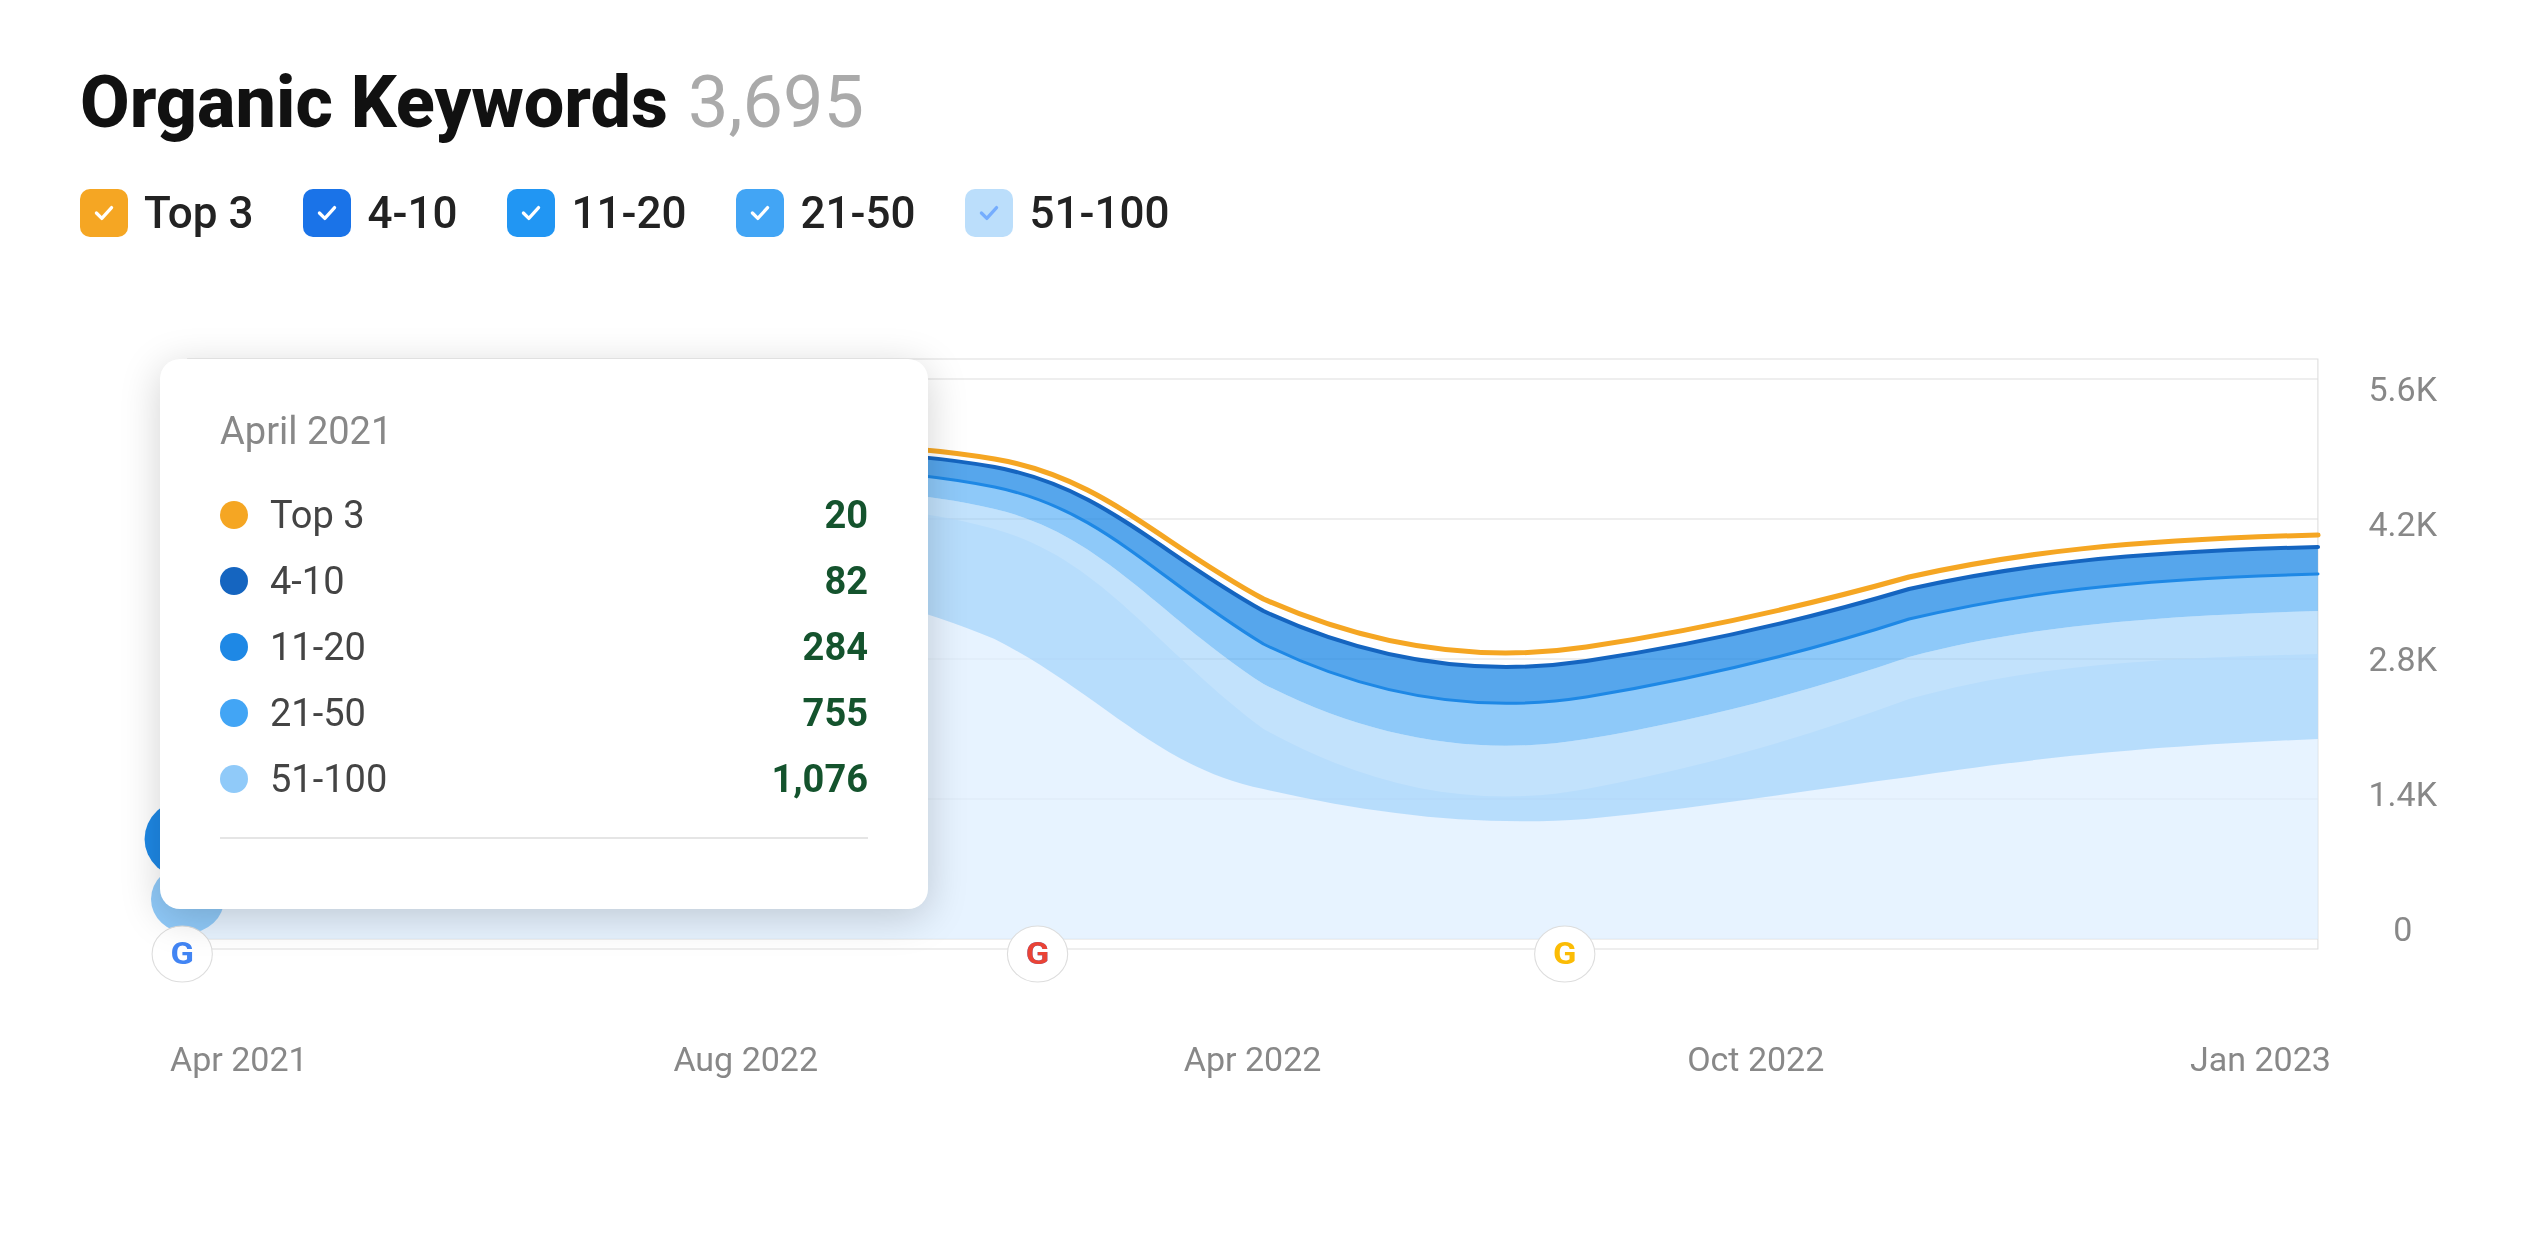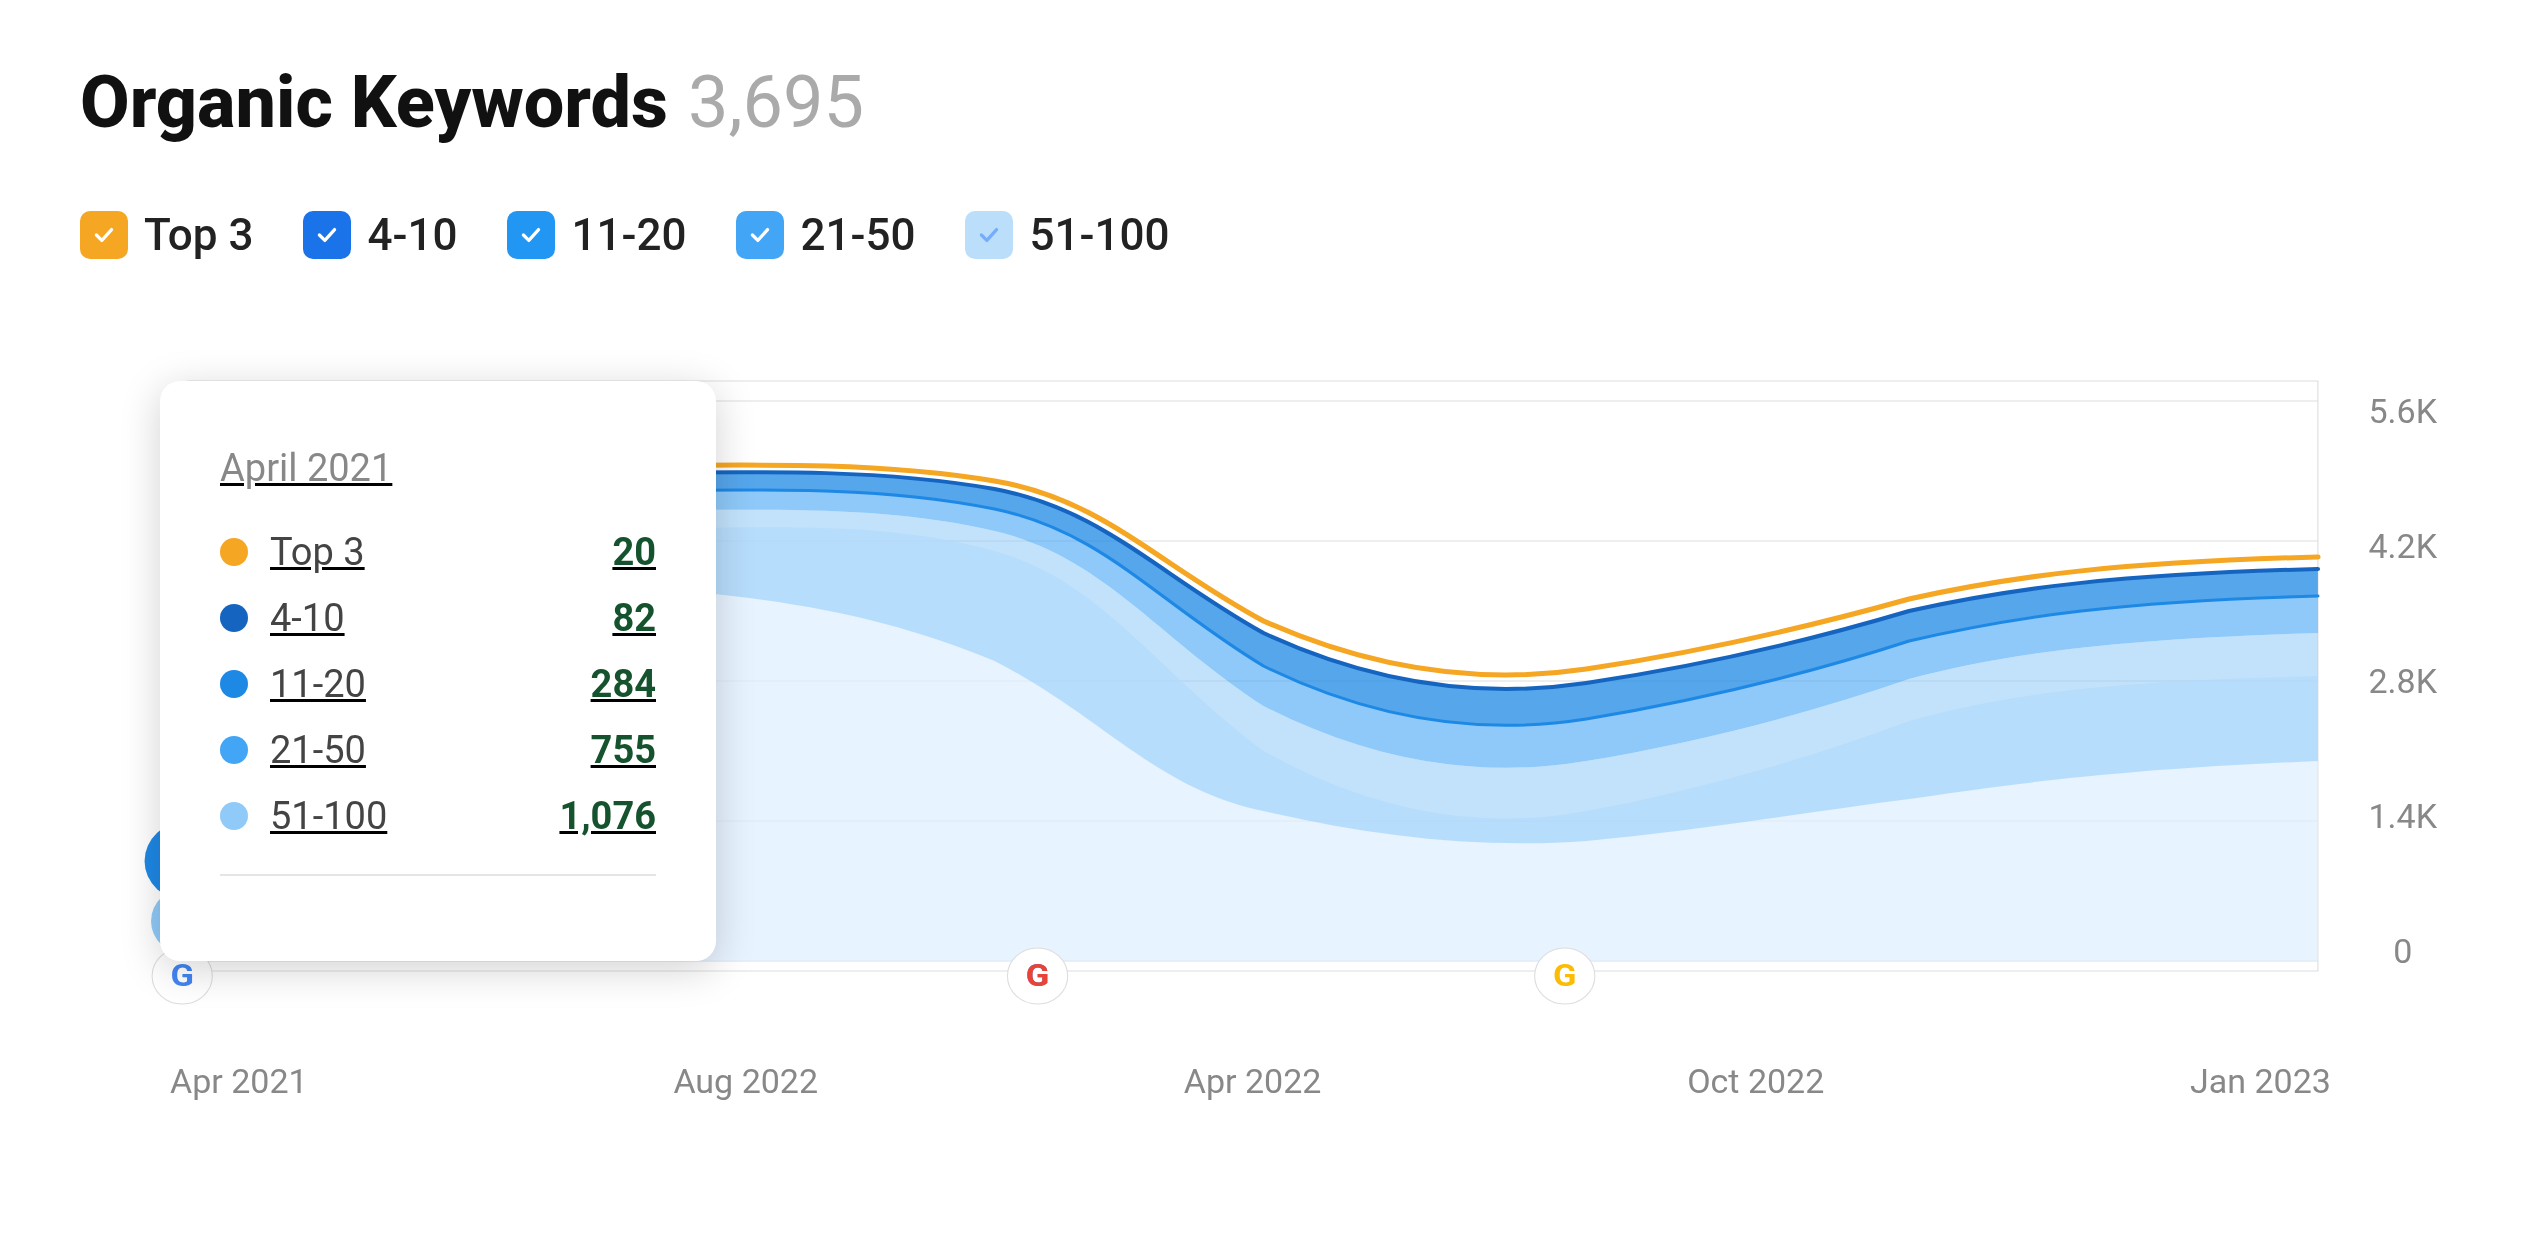--- a/index.html
+++ b/index.html
@@ -17,21 +17,21 @@
       position: relative;
       width: 100%;
       height: 100%;
     }
 
     
     .title-row {
       display: flex;
       align-items: center;
       gap: 20px;
-      margin-bottom: 64px;
+      margin-bottom: 42px;
     }
     .title-main {
       font-size: 72px;
       font-weight: 800;
       color: #111;
     }
     .title-count {
       font-size: 72px;
       font-weight: 400;
       color: #aaa;
@@ -78,27 +78,26 @@
       position: relative;
       width: 100%;
       height: 780px;
     }
 
     
     .tooltip {
       position: absolute;
       left: 80px;
       top: 60px;
-      width: 556px;
+      width: 768px;
       background: #fff;
       border-radius: 20px;
       box-shadow: 0 8px 40px rgba(0,0,0,0.18);
-      padding: 65px 60px;
+      padding: 50px 60px;
       z-index: 10;
-      text-decoration: underline;
     }
     .tooltip-date {
       font-size: 38px;
       color: #888;
       margin-bottom: 40px;
     }
     .tooltip-rows {
       display: flex;
       flex-direction: column;
       gap: 22px;

